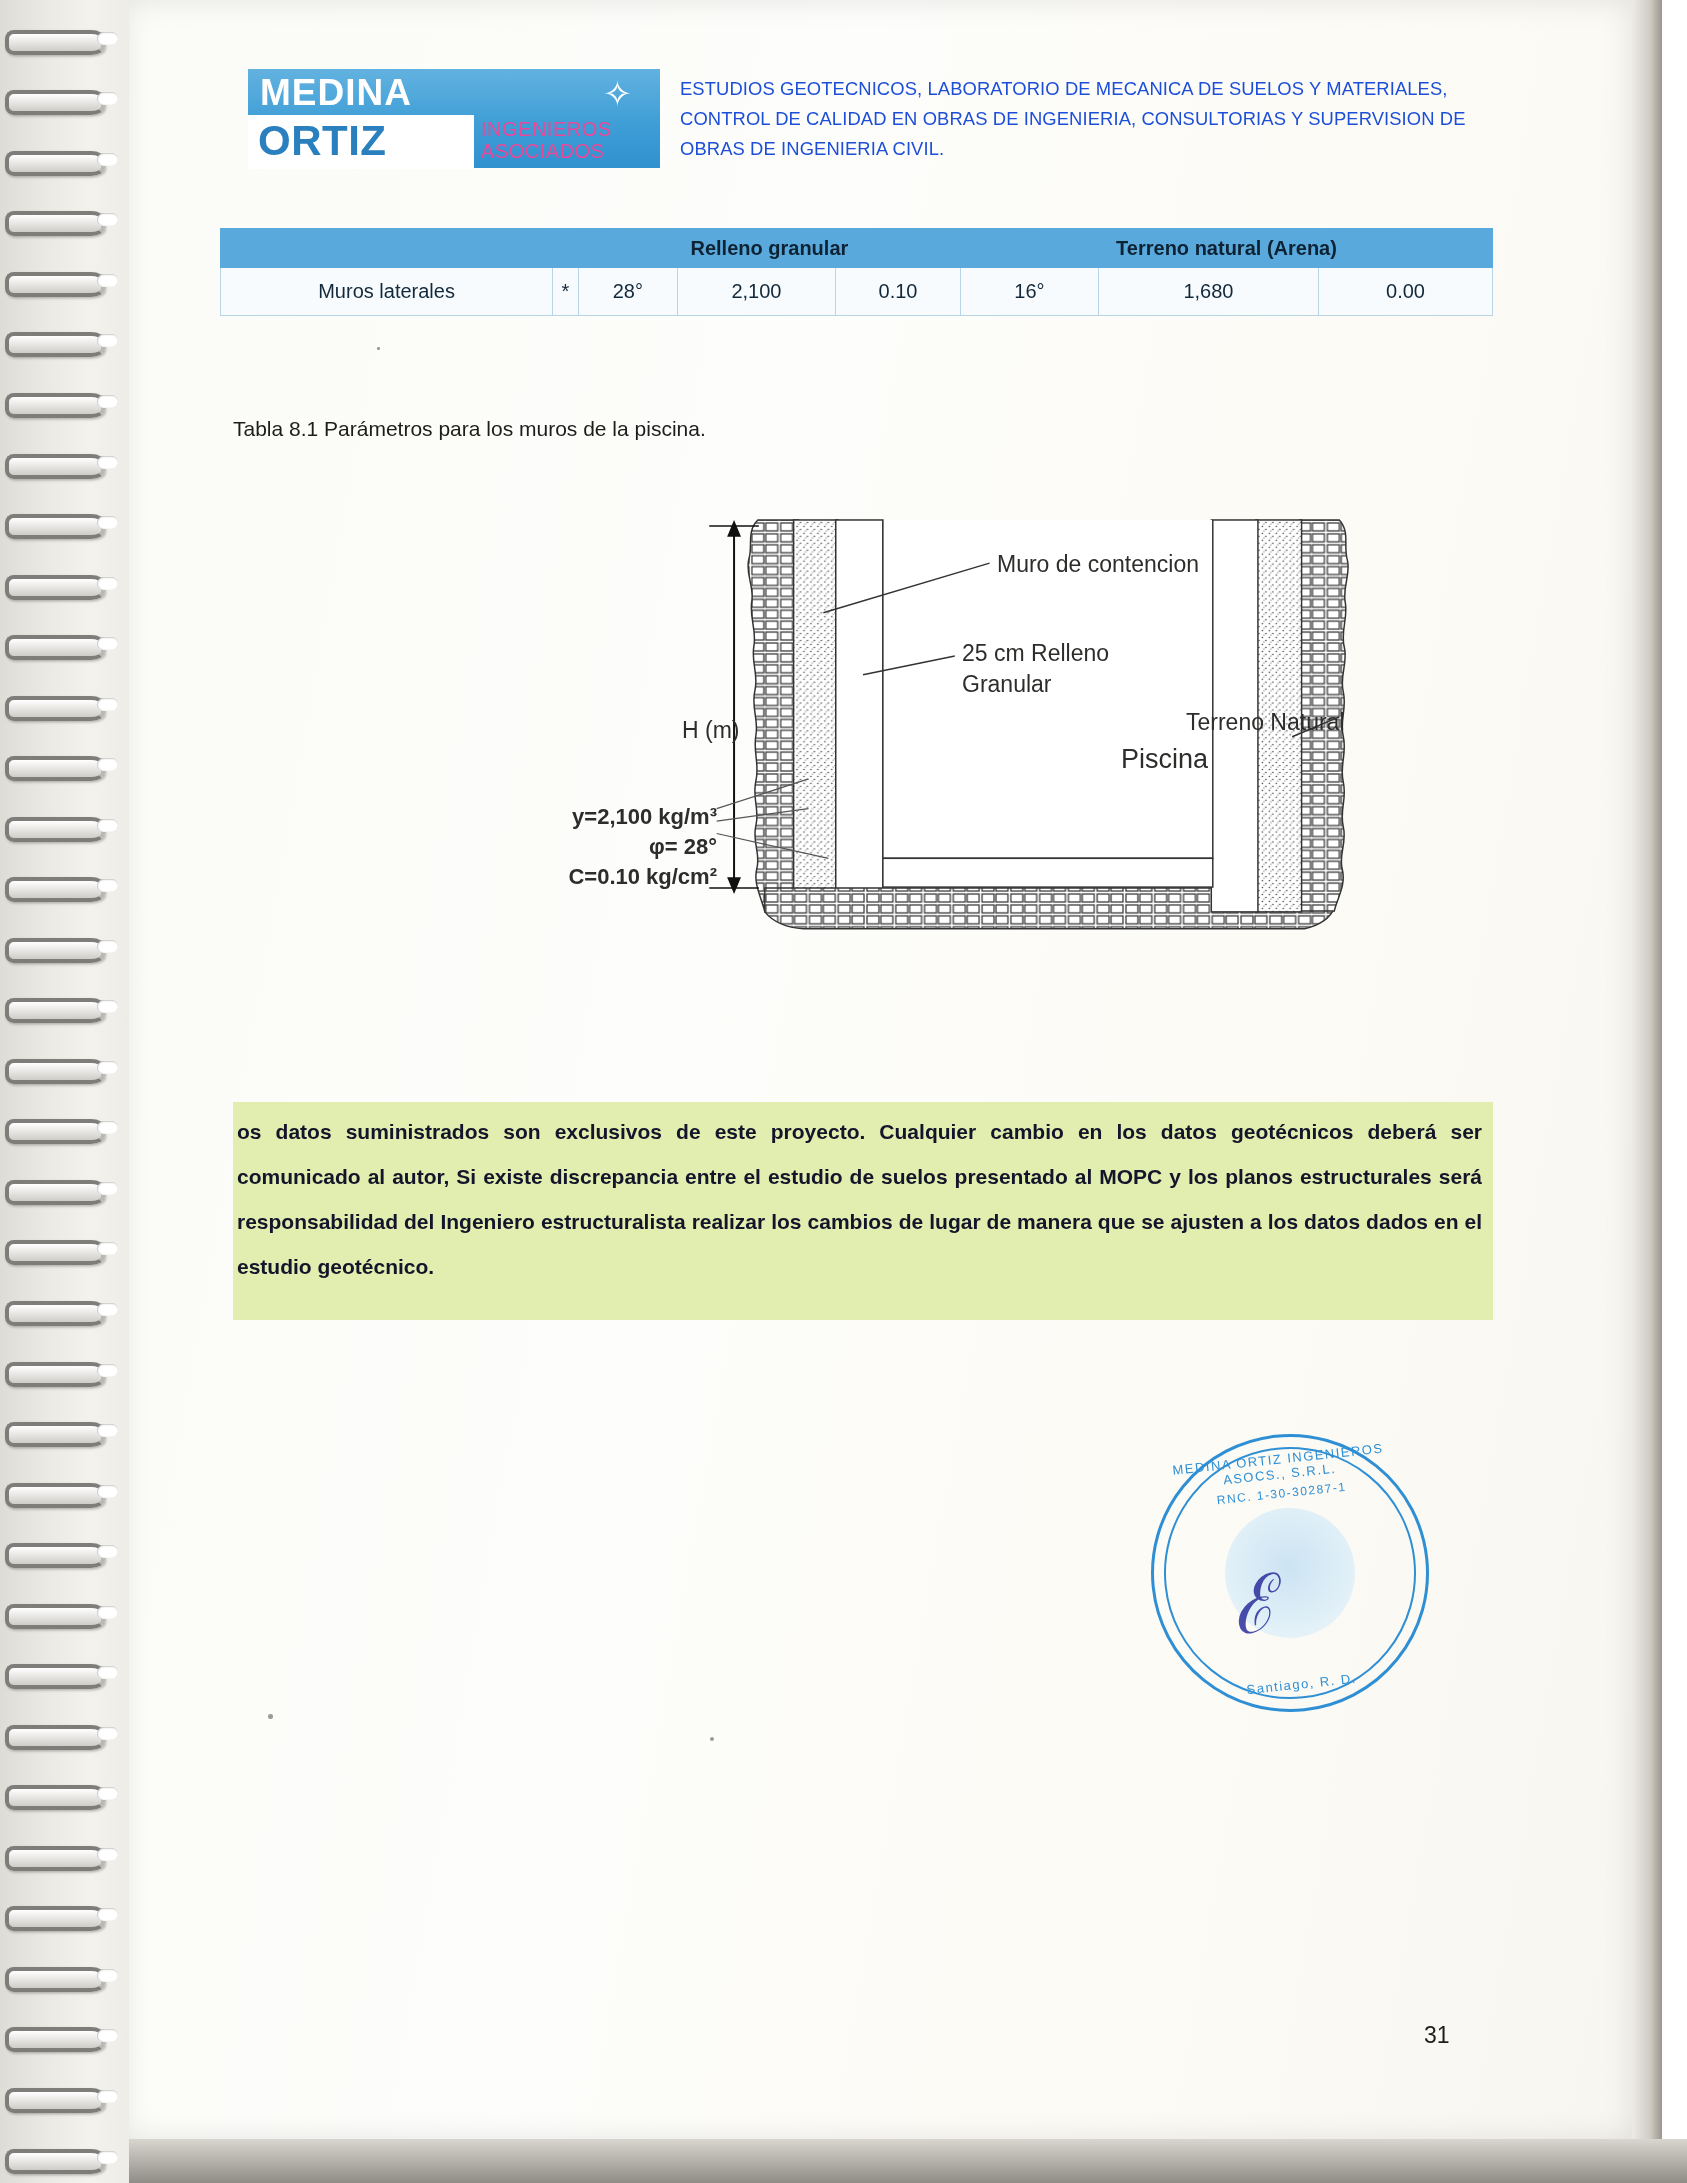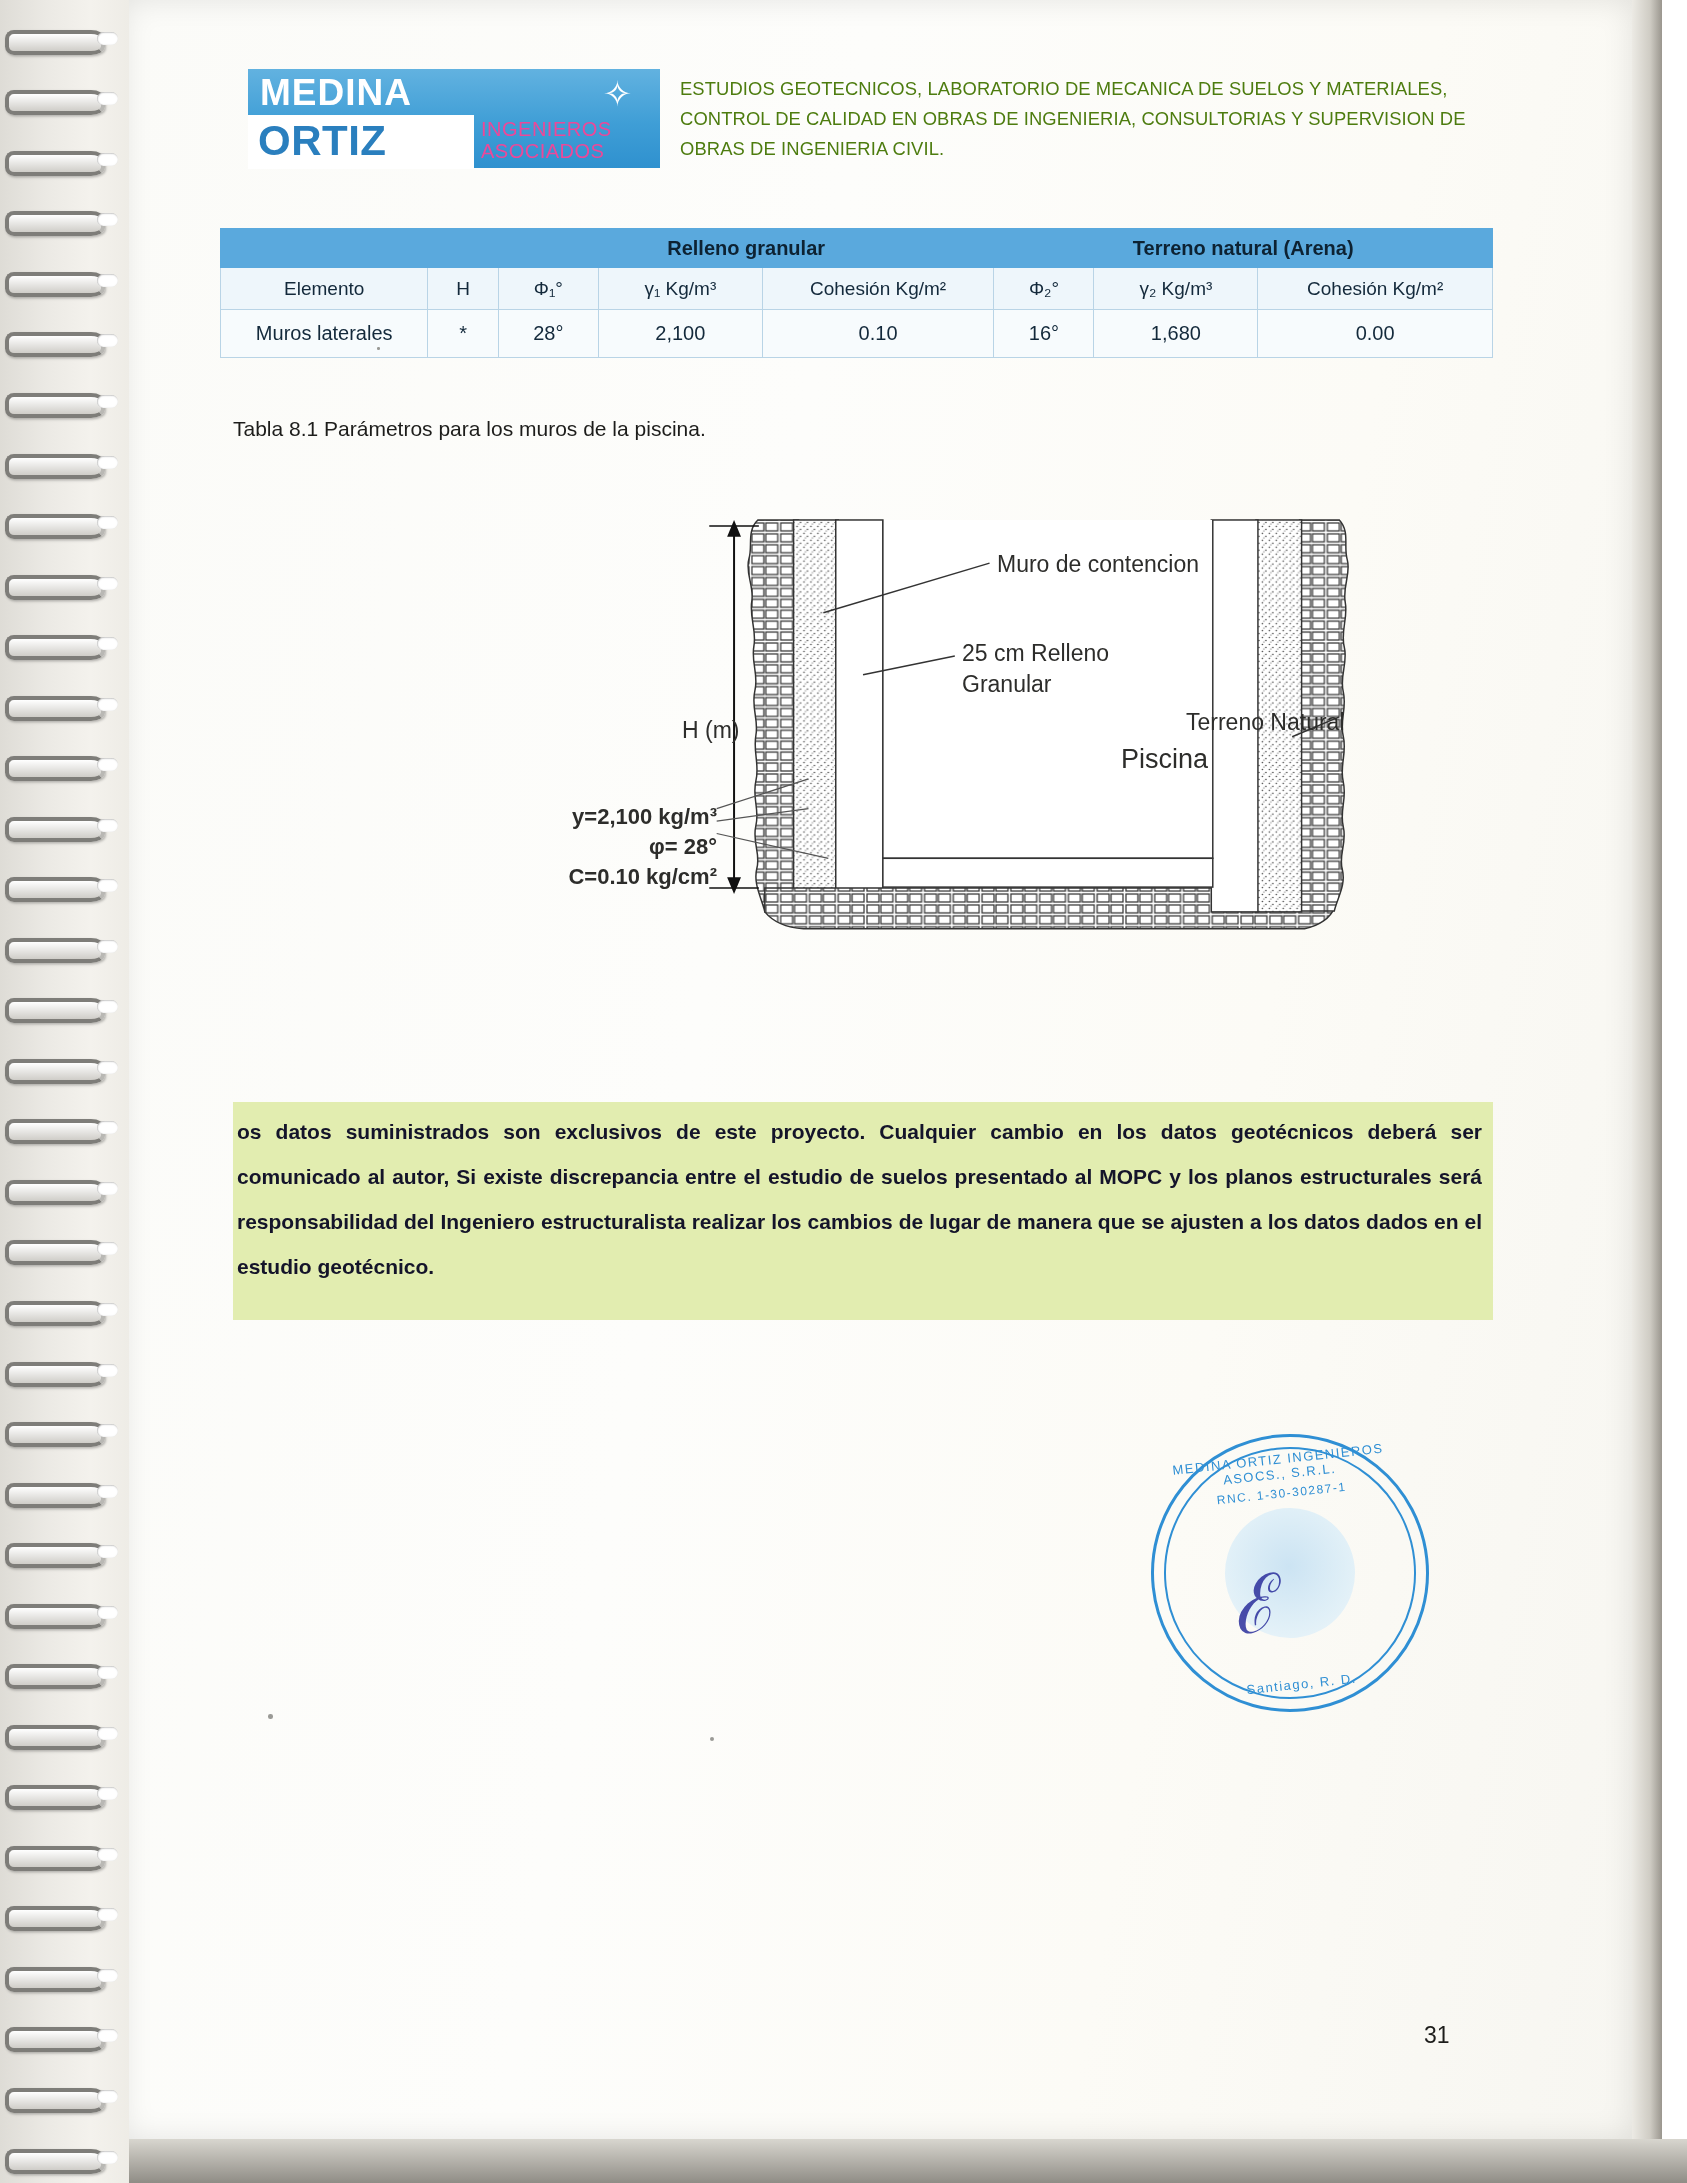--- a/index.html
+++ b/index.html
@@ -137,21 +137,21 @@
     line-height: 30px;
     text-align: center;
   }
   .header-text {
     position: absolute;
     left: 680px;
     top: 74px;
     width: 834px;
     font-size: 18.4px;
     line-height: 30px;
-    color: #4d7c0f;
+    color: #1d4ed8;
     font-family: "Liberation Sans", sans-serif;
     letter-spacing: 0.1px;
   }
   
   .tbl-wrap {
     position: absolute;
     left: 220px;
     top: 228px;
     width: 1273px;
   }
@@ -413,30 +413,20 @@
   <div class="tbl-wrap">
     <table class="params">
       <thead>
         <tr>
           <th colspan="2" style="background:#5aa9dd;"></th>
           <th colspan="3">Relleno granular</th>
           <th colspan="3">Terreno natural (Arena)</th>
         </tr>
       </thead>
       <tbody>
-        <tr class="head2">
-          <td style="width:208px;">Elemento</td>
-          <td style="width:69px;">H</td>
-          <td style="width:99px;">Φ₁°</td>
-          <td style="width:164px;">γ₁ Kg/m³</td>
-          <td style="width:233px;">Cohesión Kg/m²</td>
-          <td style="width:99px;">Φ₂°</td>
-          <td style="width:164px;">γ₂ Kg/m³</td>
-          <td style="width:236px;">Cohesión Kg/m²</td>
-        </tr>
         <tr class="datarow">
           <td>Muros laterales</td>
           <td>*</td>
           <td>28°</td>
           <td>2,100</td>
           <td>0.10</td>
           <td>16°</td>
           <td>1,680</td>
           <td>0.00</td>
         </tr>

